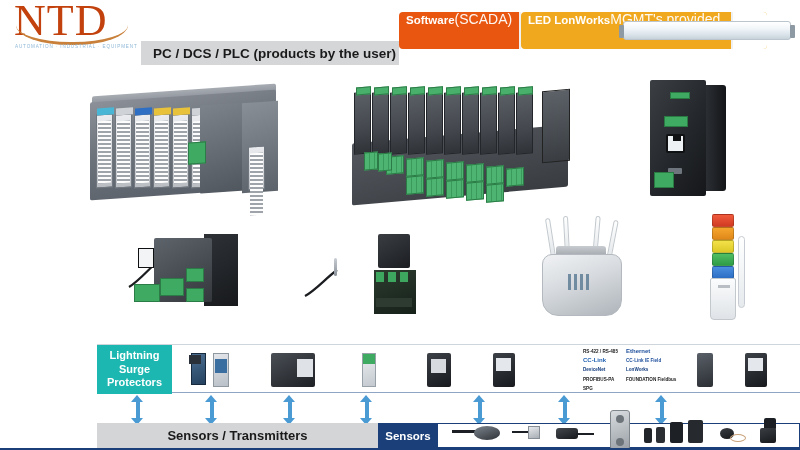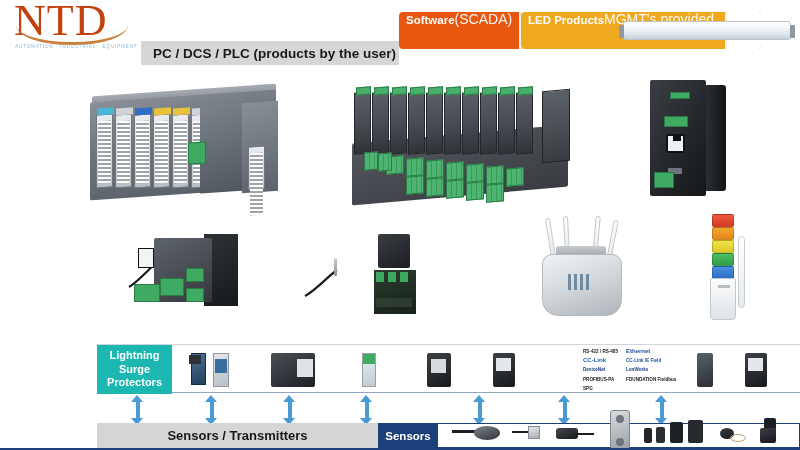--- a/index.html
+++ b/index.html
@@ -238,21 +238,21 @@
       <span class="badge-title">Software</span>
       <span class="badge-sub">(SCADA)</span>
     </div>
     <div class="badge-icon">
       <div class="cd-icon"></div>
     </div>
   </div>
 
   <div class="badge" id="badge-led">
     <div class="badge-text">
-      <span class="badge-title">LED Products</span>
+      <span class="badge-title">LED LonWorks</span>
       <span class="badge-sub">MGMT's provided.</span>
     </div>
     <div class="badge-icon">
       <div class="led-tube-icon"></div>
     </div>
   </div>
 
   <div class="led-tube-long"></div>
 
   <div id="device-area">

